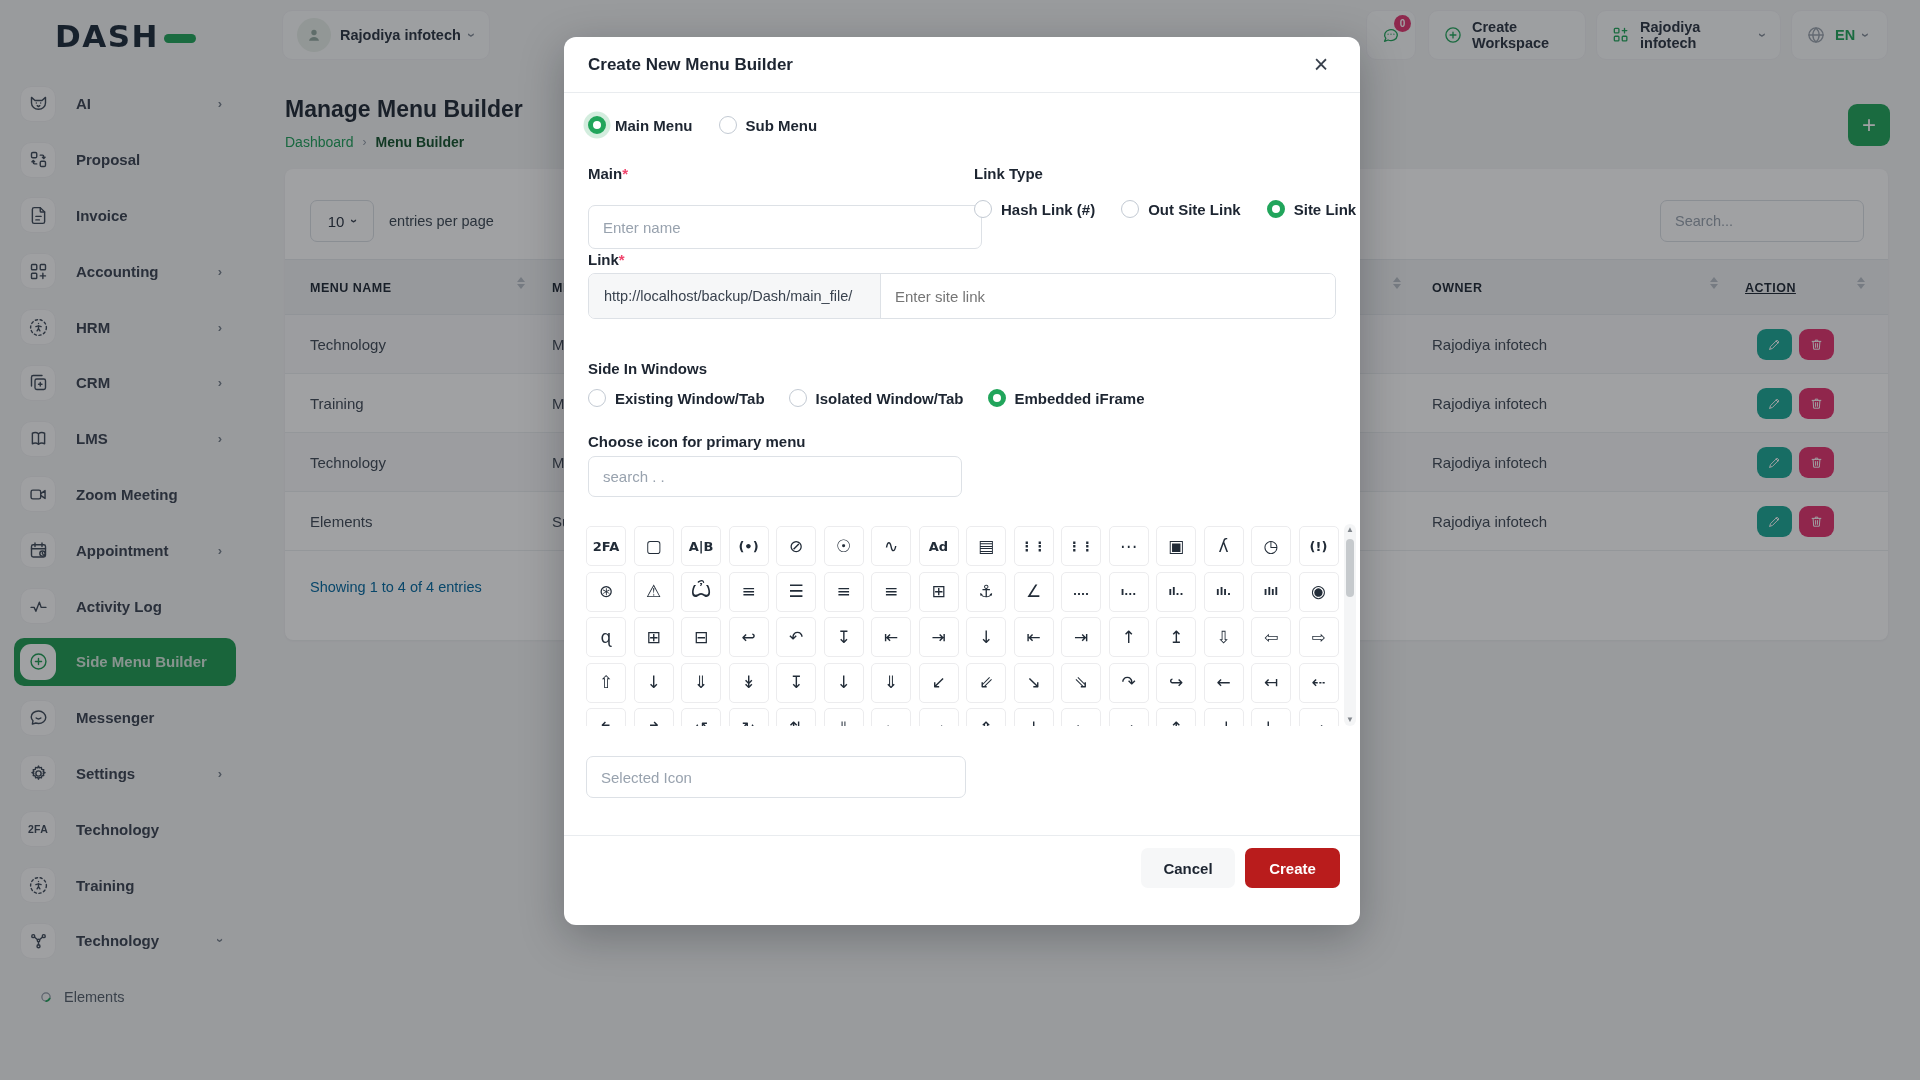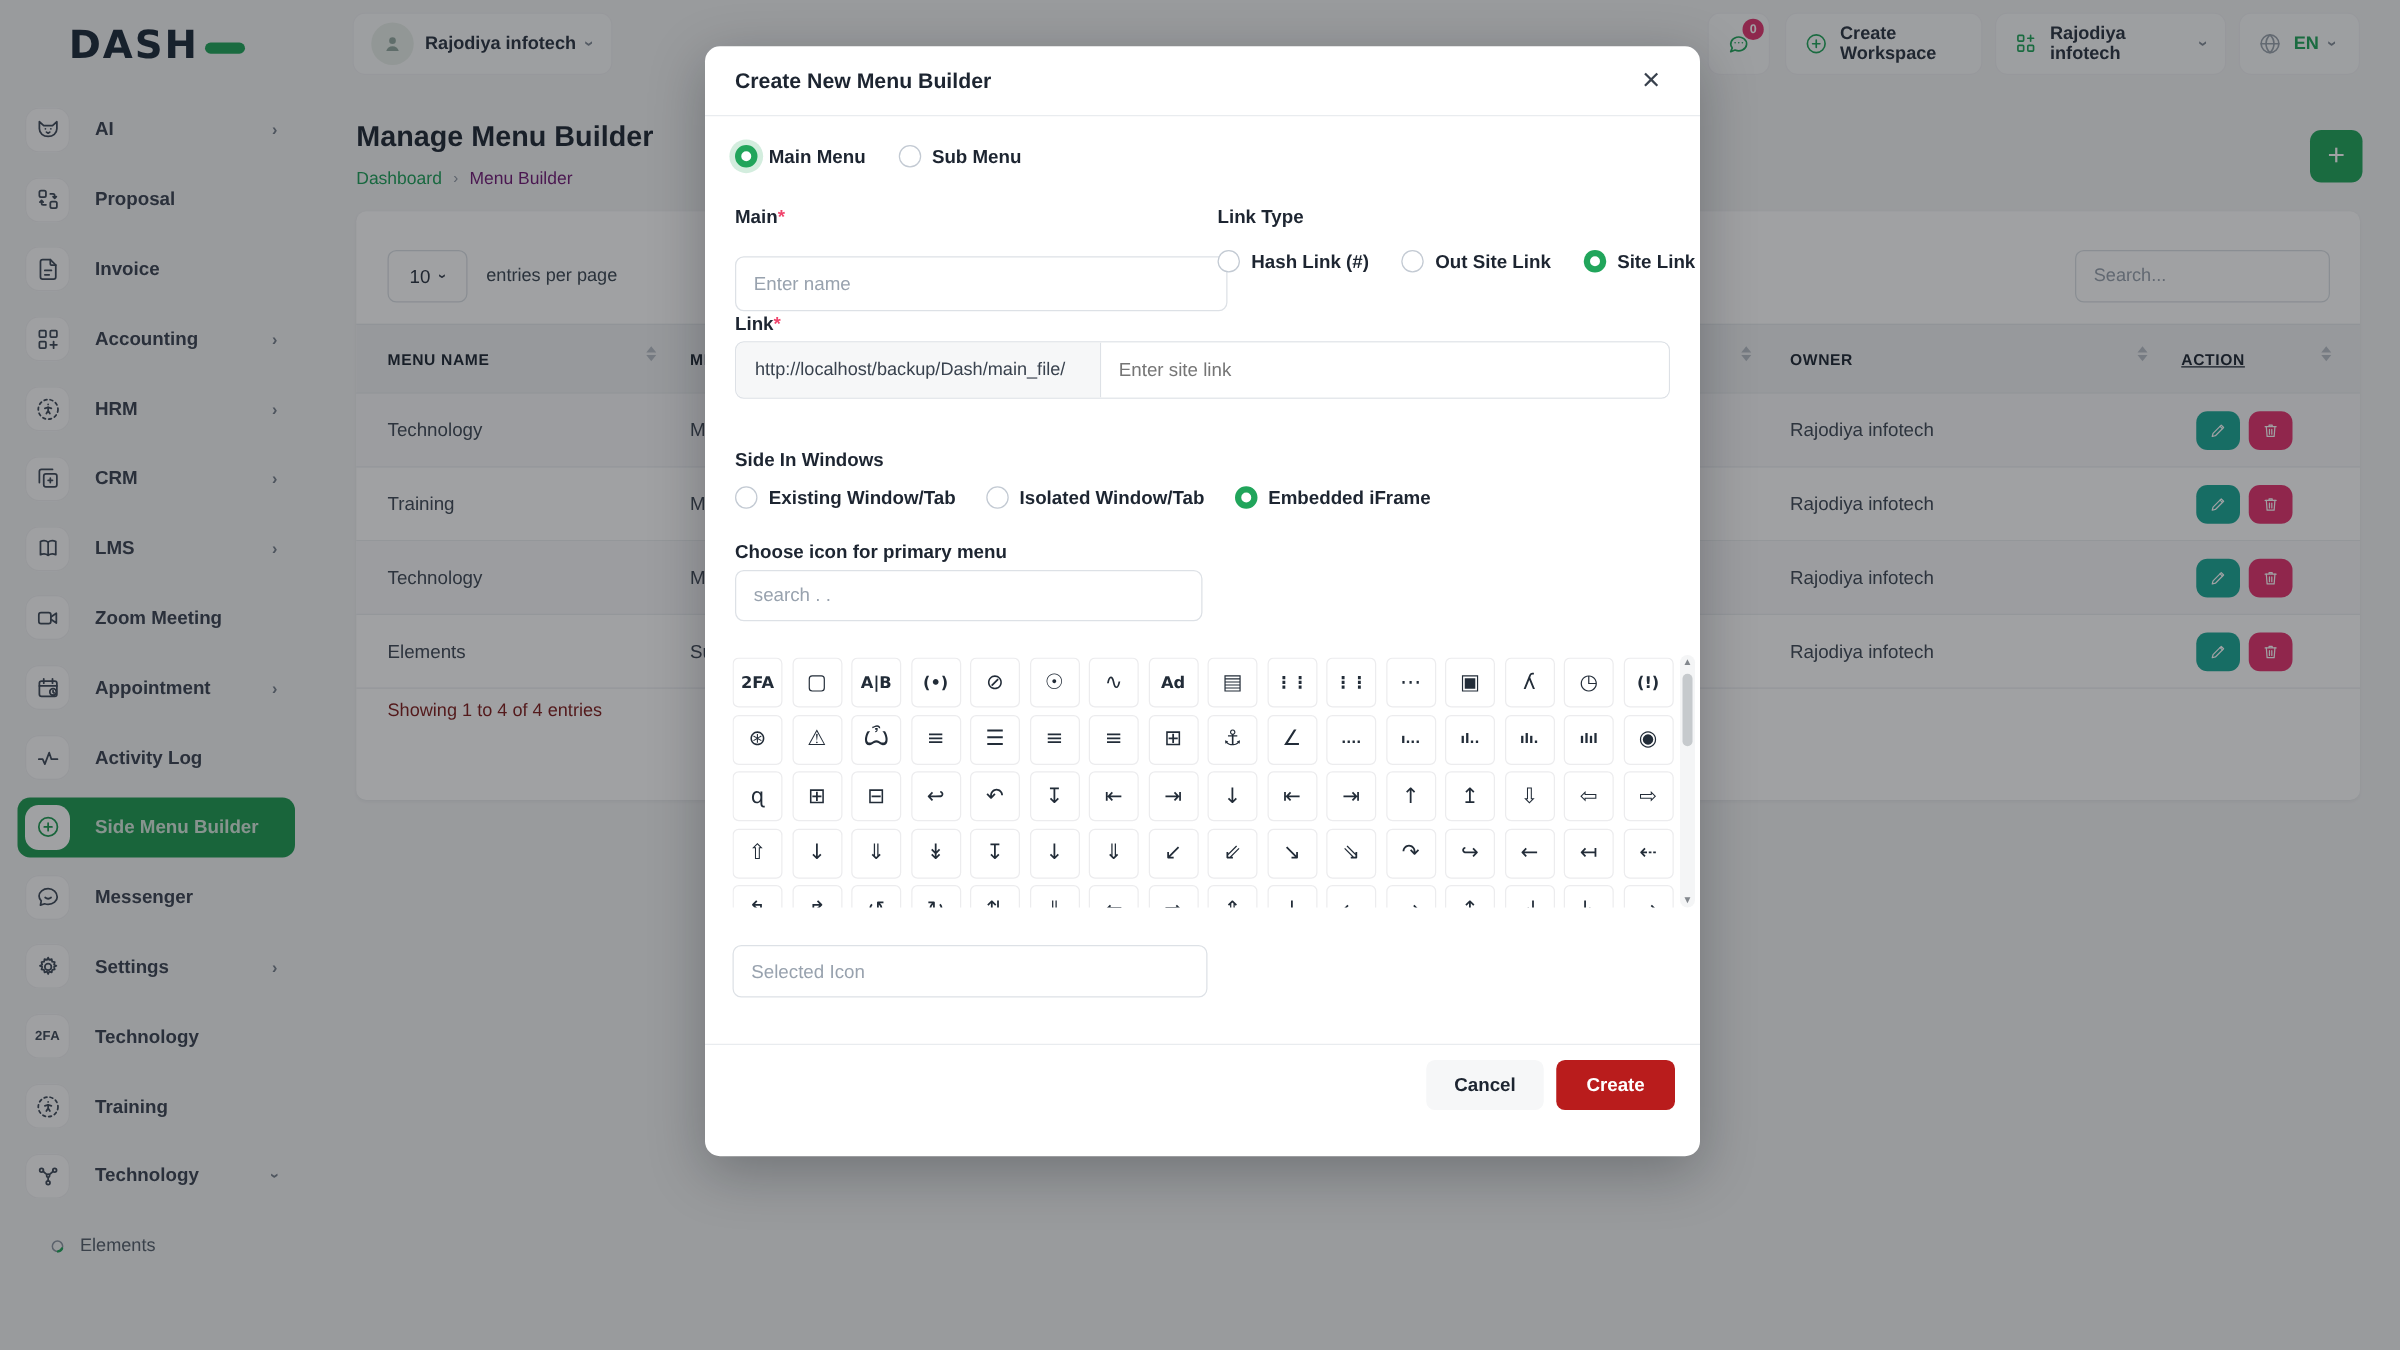--- a/index.html
+++ b/index.html
@@ -38,21 +38,21 @@
   .side-item.active > * { z-index:1; }
   .side-item.sub .tile { left:36px; width:20px; height:20px; background:none; box-shadow:none; }
   .side-item.sub .tile svg { width:18px; height:18px; }
   .side-item.sub .slabel { left:64px; font-size:14.5px; font-weight:500; color:#55606c; }
 
   
   .page-title { position:absolute; left:285px; top:96px; font-size:23px; font-weight:700; color:#1f2834; }
   .breadcrumb { position:absolute; left:285px; top:134px; font-size:14px; display:flex; gap:9px; align-items:center; }
   .breadcrumb .link { color:#1EA05A; }
   .breadcrumb .sep { color:#8e98a4; font-size:12px; }
-  .breadcrumb .cur { color:#701a75; }
+  .breadcrumb .cur { color:#14532d;font-weight:bold; }
   .add-btn { position:absolute; left:1848px; top:104px; width:42px; height:42px; border:none; border-radius:9px; background:#21A55B; color:#fff; font-size:24px; font-weight:400; line-height:1; cursor:pointer; }
 
   
   .card { position:absolute; left:285px; top:169px; width:1603px; height:471px; background:#fff; border-radius:8px; box-shadow:0 1px 3px rgba(20,30,40,.05); }
   .pp-select { position:absolute; left:25px; top:31px; width:64px; height:42px; border:1px solid #dbe0e5; border-radius:7px; background:#fff; display:flex; align-items:center; justify-content:center; gap:8px; font-size:15px; color:#2b3442; cursor:pointer; }
   .pp-select .chev { font-size:12px; color:#3b4452; }
   .pp-label { position:absolute; left:104px; top:31px; height:42px; display:flex; align-items:center; font-size:14.5px; color:#3c4854; }
   .search-input { position:absolute; left:1375px; top:31px; width:204px; height:42px; border:1px solid #dbe0e5; border-radius:7px; padding:0 14px; font-size:14.5px; color:#2b3442; font-family:inherit; }
   .thead { position:absolute; left:0; top:90px; width:100%; height:56px; background:#f1f2f4; border-top:1px solid #e7eaed; border-bottom:1px solid #e7eaed; }
   .thead span.h { position:absolute; top:0; height:56px; display:flex; align-items:center; font-size:12.5px; font-weight:700; letter-spacing:.5px; color:#1d2733; }
@@ -65,21 +65,21 @@
   .trow:nth-child(odd) { background:#f8f9fa; }
   .trow span { position:absolute; top:0; height:59px; display:flex; align-items:center; }
   .trow .c1 { left:25px; }
   .trow .c2 { left:267px; }
   .trow .c3 { left:1147px; }
   .trow .actions { position:absolute; left:1472px; top:0; height:59px; display:flex; align-items:center; gap:7px; }
   .abtn { width:35px; height:31px; border:none; border-radius:9px; color:#fff; display:flex; align-items:center; justify-content:center; cursor:pointer; }
   .abtn svg { width:15px; height:15px; }
   .abtn.edit { background:#1CA897; }
   .abtn.del  { background:#E4336F; }
-  .tfoot { position:absolute; left:25px; top:392px; font-size:14.5px; color:#7f1d1d; }
+  .tfoot { position:absolute; left:25px; top:410px; font-size:14.5px; color:#0369a1; }
 
   
   .overlay { position:absolute; inset:0; background:rgba(17,20,24,.40); z-index:5; }
   .modal { position:absolute; left:564px; top:37px; width:796px; height:888px; background:#fff; border-radius:12px; z-index:6; box-shadow:0 12px 44px rgba(10,15,20,.28); }
   .m-title { position:absolute; left:24px; top:18px; font-size:17px; font-weight:700; color:#1d2531; }
   .m-close { position:absolute; right:22px; top:10px; width:34px; height:34px; border:none; background:none; font-size:25px; color:#39414d; cursor:pointer; line-height:1; }
   .m-div { position:absolute; left:0; right:0; top:55px; height:1px; background:#e9ecef; }
   .m-div2 { position:absolute; left:0; right:0; top:798px; height:1px; background:#e9ecef; }
 
   .rgroup { display:flex; align-items:center; gap:26px; }

